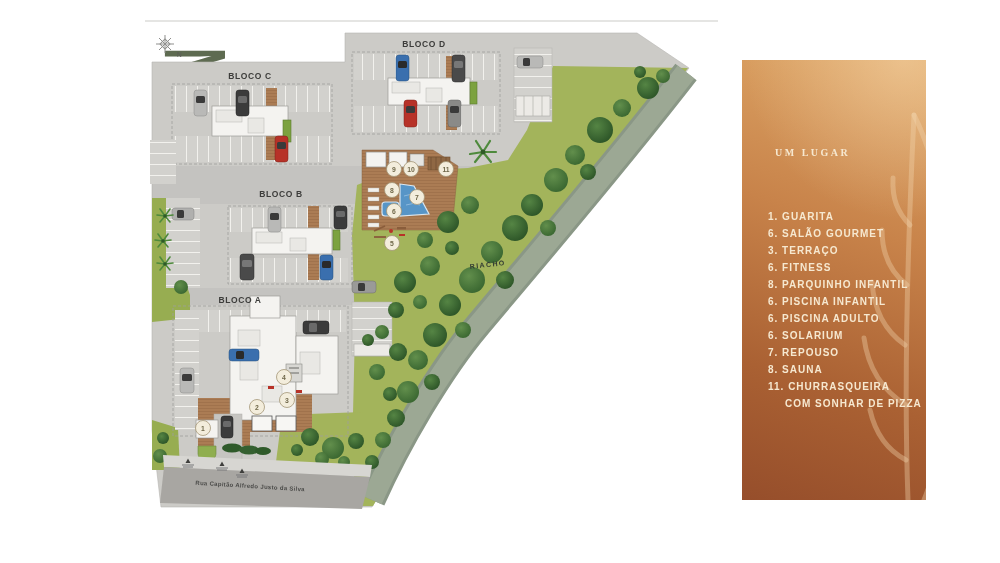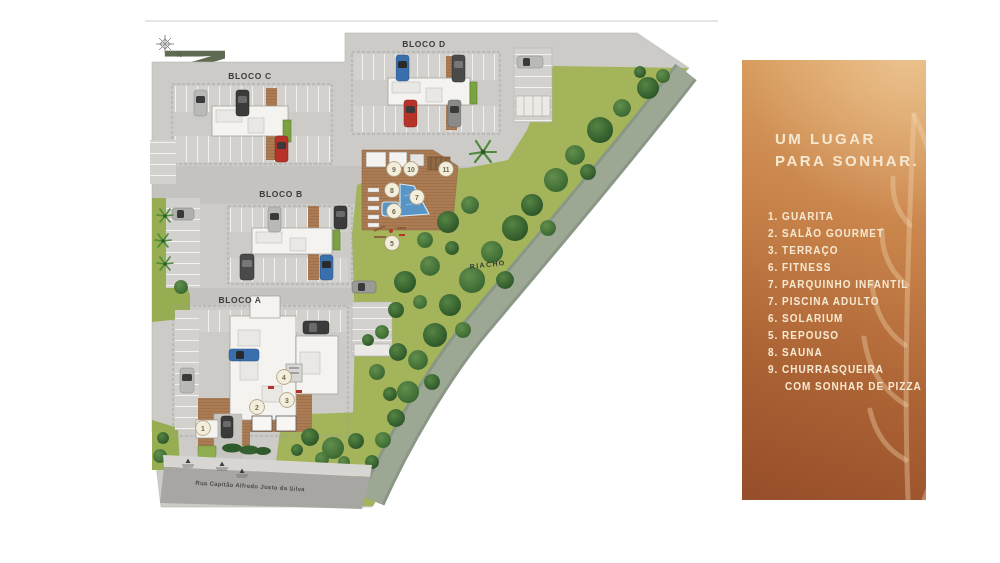--- a/index.html
+++ b/index.html
@@ -21,22 +21,22 @@
   
   .panel{
     position:absolute;left:742px;top:60px;width:184px;height:440px;
     background:
       radial-gradient(circle at 88% 0%, rgba(255,232,195,.40), rgba(255,232,195,0) 34%),
       linear-gradient(198deg,#dfa868 0%,#c8834a 38%,#aa6133 72%,#964e2b 100%);
     overflow:hidden;color:#f6e8d0;
   }
   .panel .leaf{position:absolute;left:0;top:0;}
   .panel-heading{
-    position:absolute;left:33px;top:68px;
-    font-size:15px;font-weight:bold;letter-spacing:2.5px;line-height:22px;white-space:nowrap;
+    position:absolute;left:33px;top:82px;
+    font-size:10px;font-weight:bold;letter-spacing:2.5px;line-height:22px;white-space:nowrap;font-family:Liberation Serif, serif;
   }
   .legend{position:absolute;left:26px;top:148px;font-size:10px;font-weight:bold;
     letter-spacing:1px;line-height:17px;white-space:nowrap;}
   .legend-row{height:17px;}
   .legend-cont{height:17px;padding-left:17px;}
 </style>
 </head>
 <body>
 
 <div class="stage">
@@ -447,30 +447,30 @@
         <path d="M164,400 C145,390 133,372 128,350"></path>
         <path d="M164,345 C140,330 126,308 122,278"></path>
         <path d="M163,285 C142,270 132,250 130,222"></path>
         <path d="M165,225 C148,212 140,194 140,170"></path>
         <path d="M168,165 C155,152 150,138 151,118"></path>
         <path d="M172,55 C205,120 218,240 200,370 C196,398 190,420 182,440"></path>
       </g>
     </svg>
     <div class="panel-heading">
       <div>UM LUGAR</div>
-      <div>PARA SONHAR.</div>
     </div>
     <div class="legend">
       <div class="legend-row">1. GUARITA</div>
-      <div class="legend-row">2. SALÃO GOURMET</div>
+      <div class="legend-row">6. SALÃO GOURMET</div>
       <div class="legend-row">3. TERRAÇO</div>
       <div class="legend-row">6. FITNESS</div>
-      <div class="legend-row">7. PARQUINHO INFANTIL</div>
-      <div class="legend-row">7. PISCINA ADULTO</div>
+      <div class="legend-row">8. PARQUINHO INFANTIL</div>
+      <div class="legend-row">6. PISCINA INFANTIL</div>
+      <div class="legend-row">6. PISCINA ADULTO</div>
       <div class="legend-row">6. SOLARIUM</div>
-      <div class="legend-row">5. REPOUSO</div>
+      <div class="legend-row">7. REPOUSO</div>
       <div class="legend-row">8. SAUNA</div>
-      <div class="legend-row">9. CHURRASQUEIRA</div>
+      <div class="legend-row">11. CHURRASQUEIRA</div>
       <div class="legend-cont">COM SONHAR DE PIZZA</div>
     </div>
   </div>
 
 </div>
 
 </body></html>

